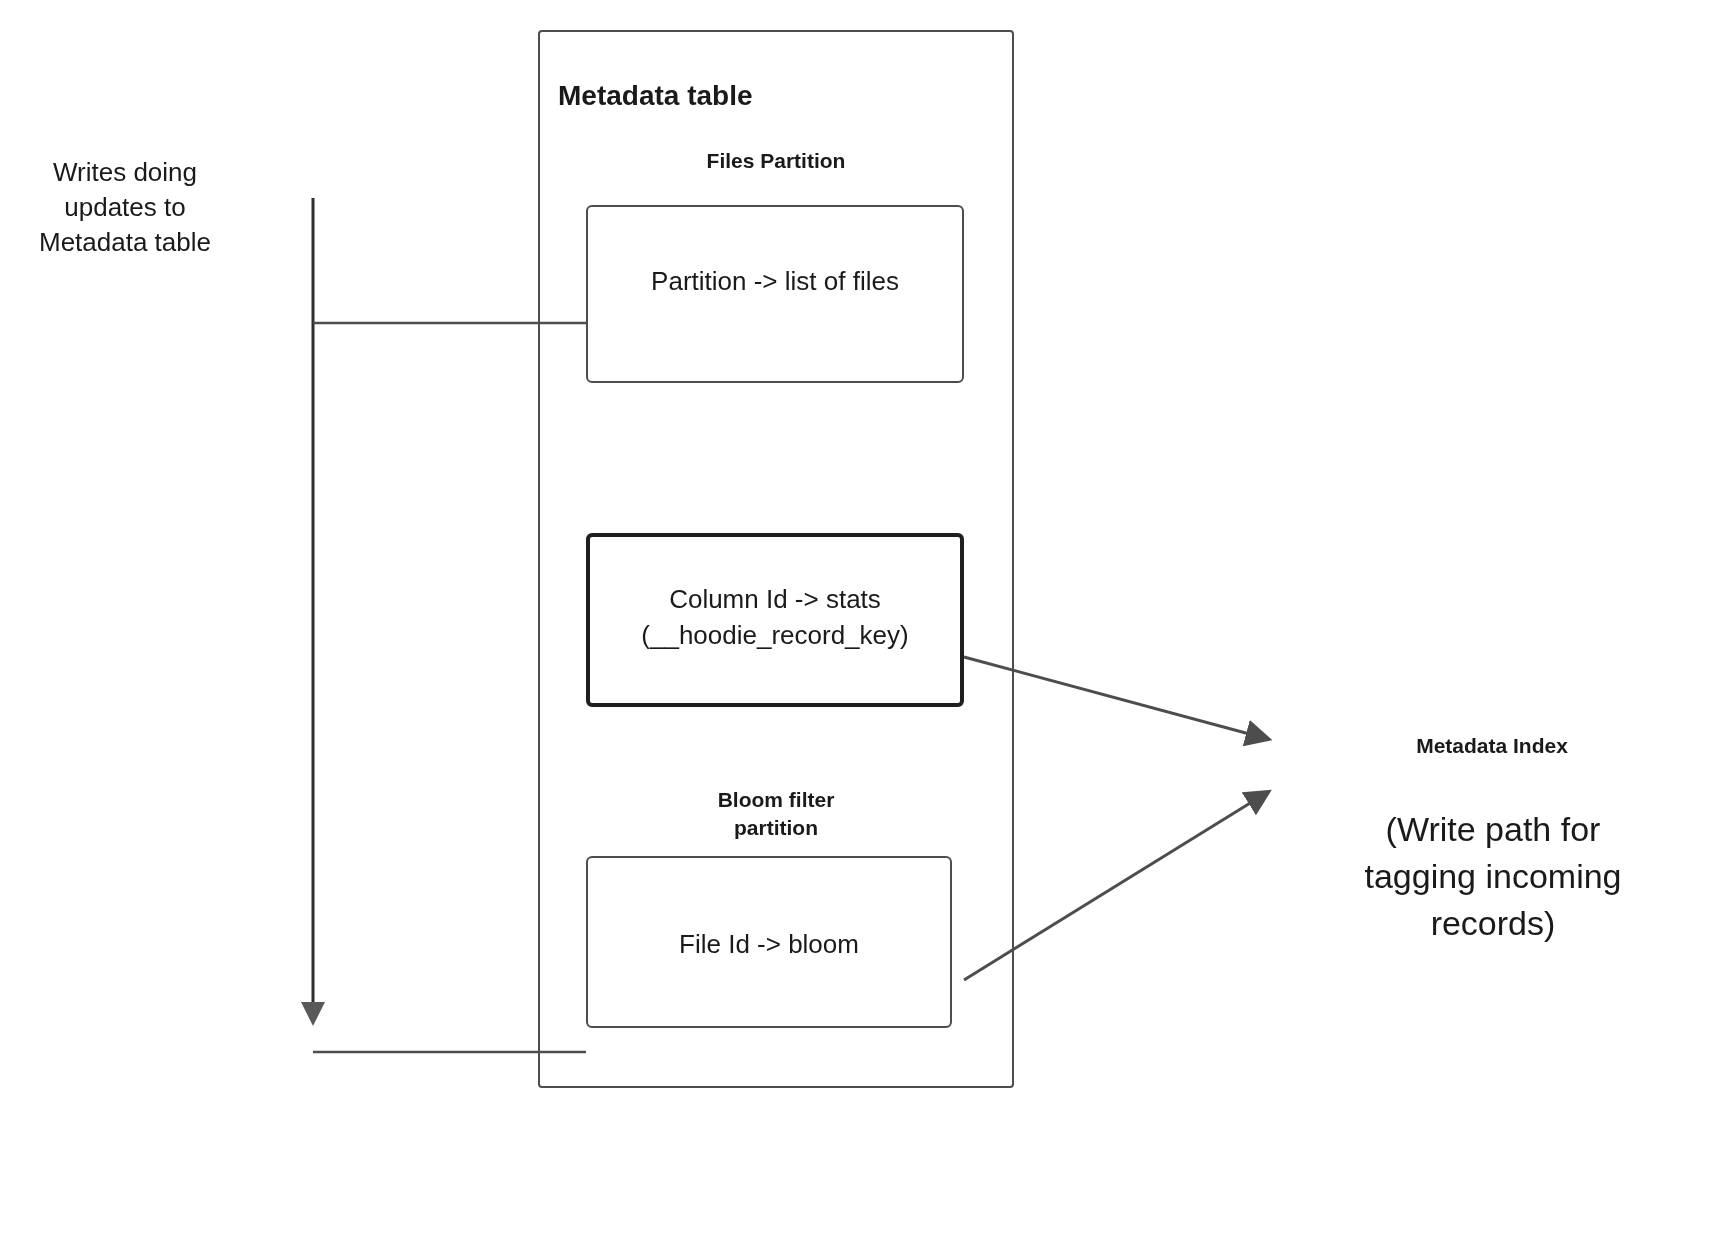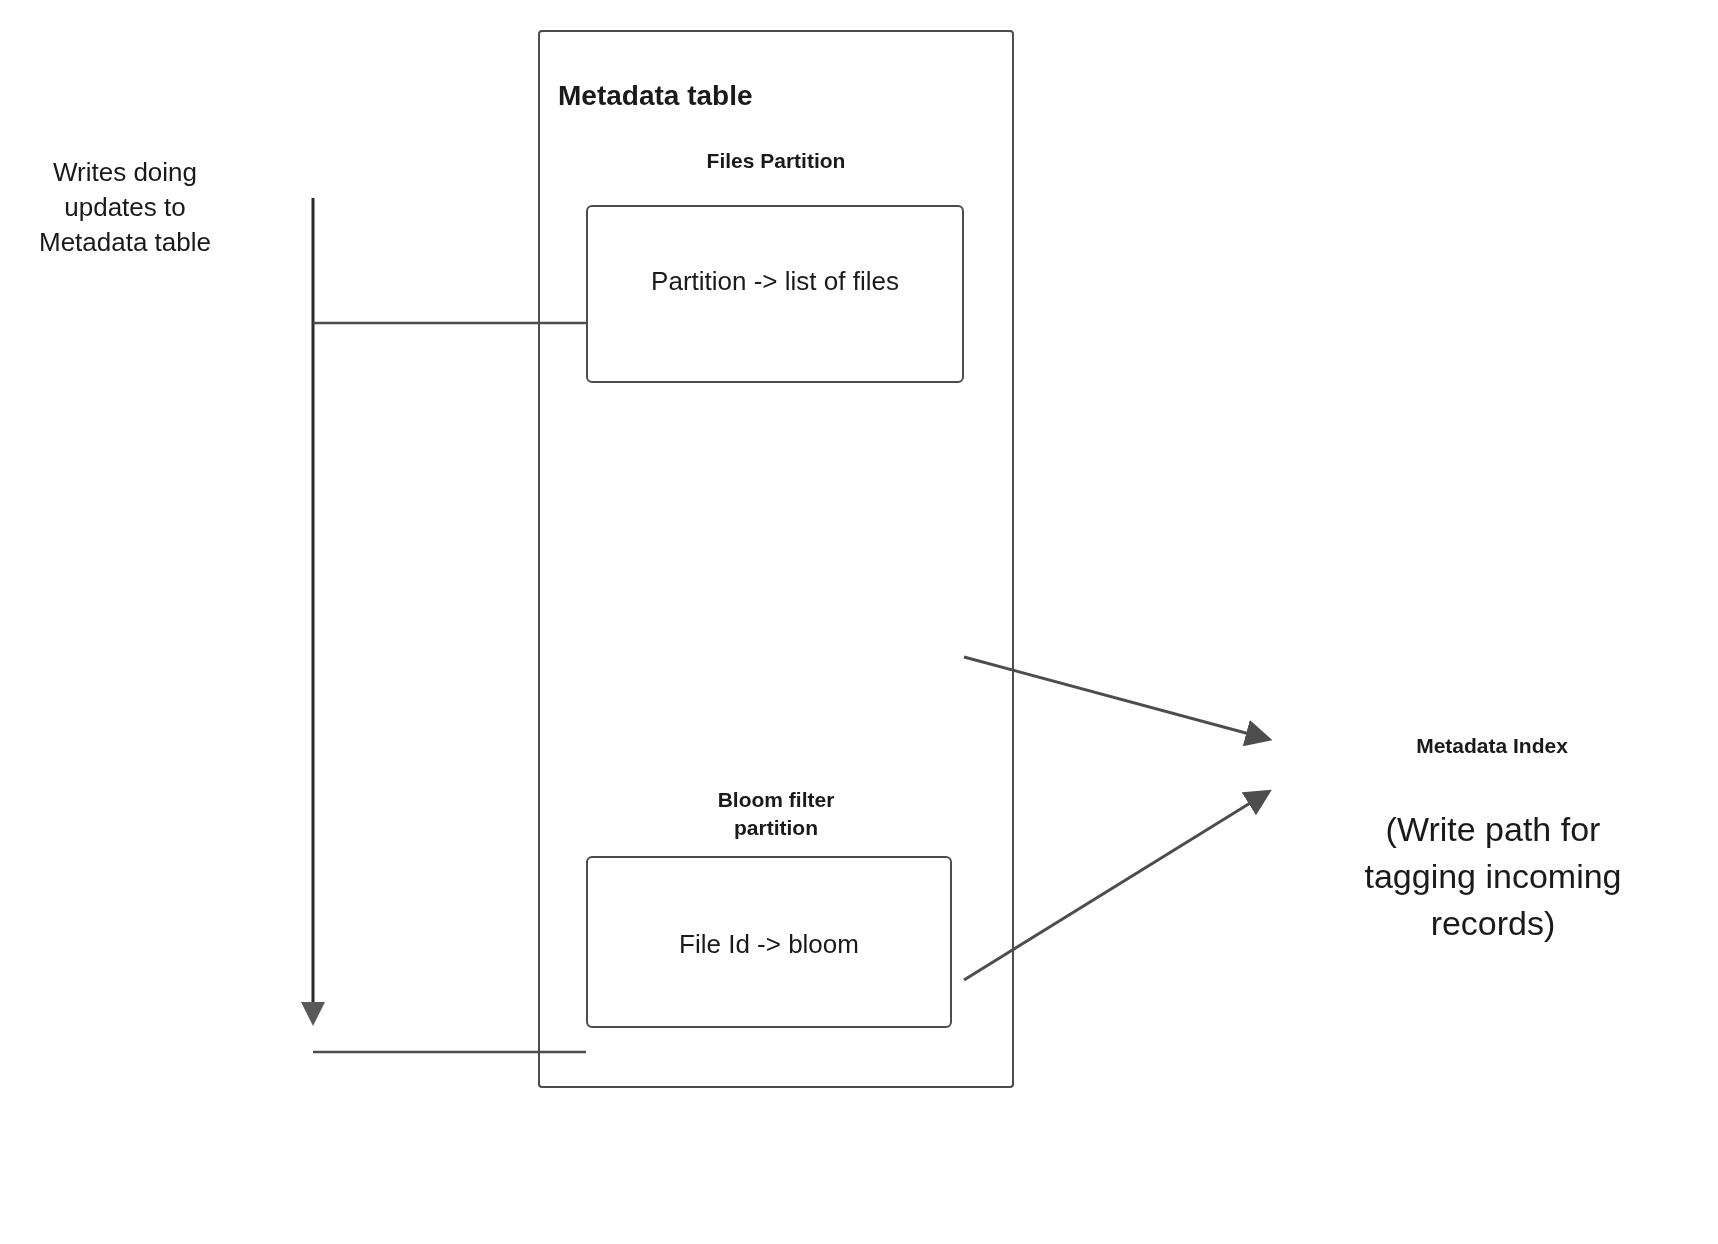--- a/index.html
+++ b/index.html
@@ -175,20 +175,24 @@
 Metadata table</div>
 
   <div id="metadata-table-box"></div>
   <div id="metadata-table-title">Metadata table</div>
 
   <div class="partition-heading" id="files-partition-heading">Files Partition</div>
   <div class="partition-box" id="files-partition-box">
     <div class="partition-box-text" id="files-partition-text">Partition -&gt; list of files</div>
   </div>
 
+  <div class="partition-box emphasis" id="colstats-partition-box">
+    <div class="partition-box-text" id="colstats-partition-text">Column Id  -&gt; stats
+(__hoodie_record_key)</div>
+  </div>
 
   <div class="partition-heading" id="bloom-partition-heading">Bloom filter
 partition</div>
   <div class="partition-box" id="bloom-partition-box">
     <div class="partition-box-text" id="bloom-partition-text">File Id -&gt; bloom</div>
   </div>
 
   <div id="metadata-index-title">Metadata Index</div>
   <div id="metadata-index-note">(Write path for
 tagging incoming

